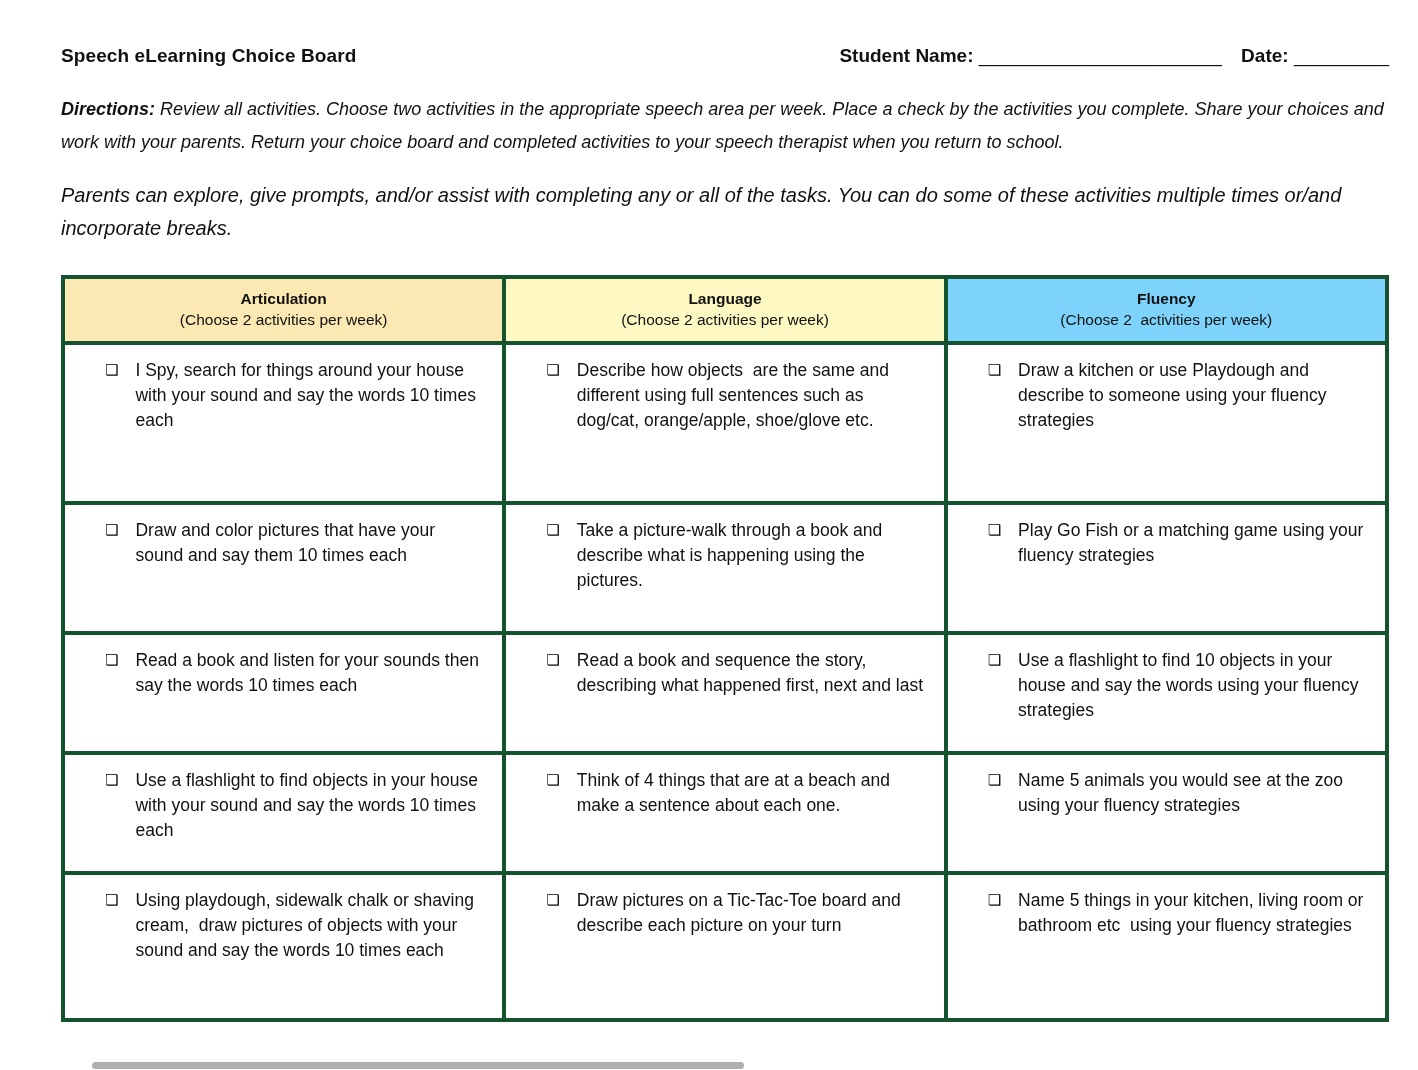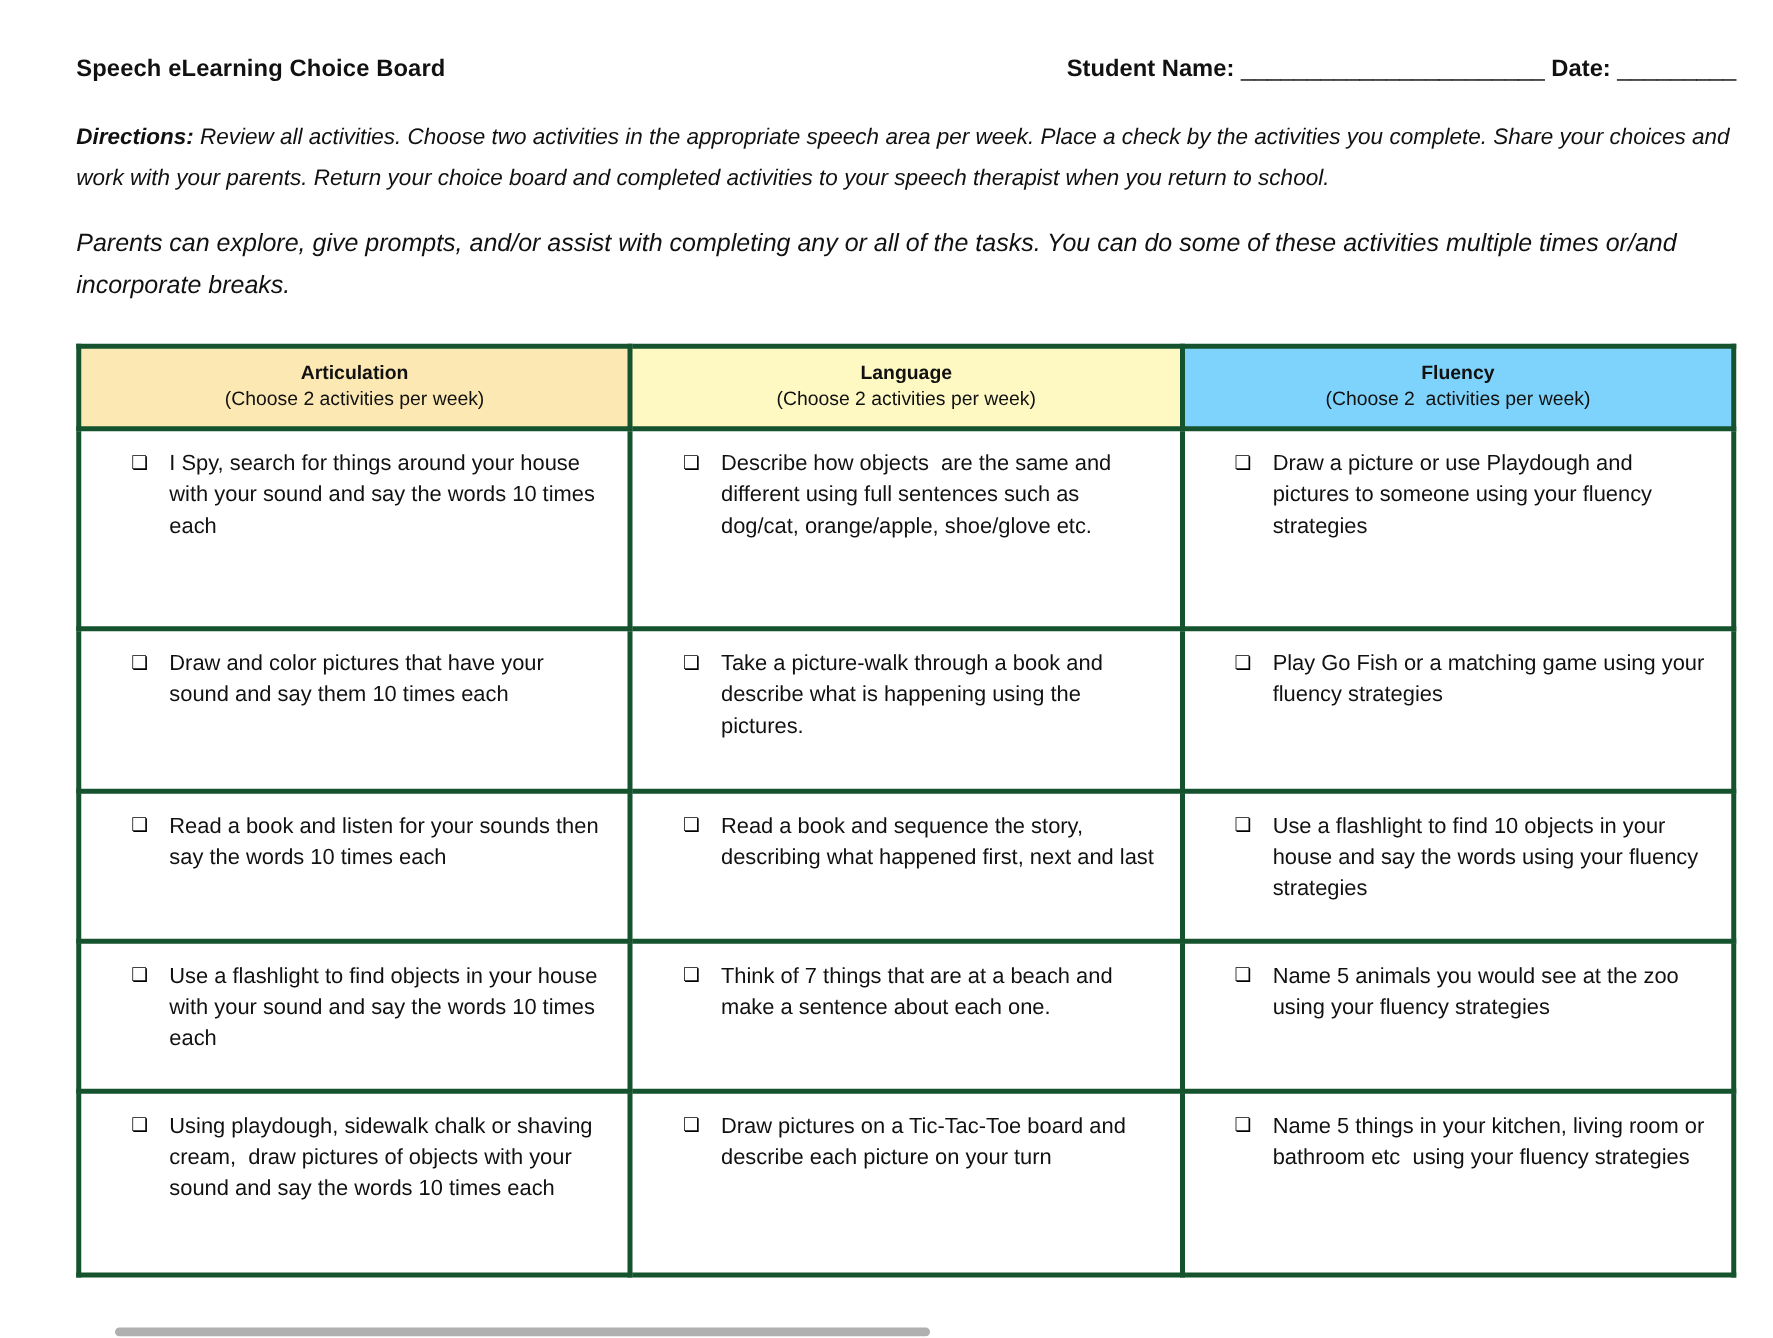--- a/index.html
+++ b/index.html
@@ -9,21 +9,21 @@
     font-family:"Liberation Sans","DejaVu Sans",sans-serif;
     -webkit-font-smoothing:antialiased;
   }
   .doc{padding:45px 35px 0 61px;width:1328px;}
 
   
   .titlebar{display:flex;justify-content:space-between;align-items:baseline;}
   .doc-title{font-size:19px;font-weight:bold;letter-spacing:.1px;}
   .name-date{font-size:19px;font-weight:bold;white-space:nowrap;}
   .name-date .blank{font-weight:normal;letter-spacing:0;}
-  .name-date .date-label{}
+  .name-date .date-label{margin-left:14px;}
 
   
   p.directions{margin:26px 0 0 0;font-size:18px;line-height:33px;font-style:italic;}
   p.directions .dir-label{font-weight:bold;}
   p.note{margin:20px 0 0 0;font-size:20px;line-height:33px;font-style:italic;}
 
   
   table#board{
     margin-top:30px;border-collapse:collapse;table-layout:fixed;
     width:1328px;border:2px solid #000;
@@ -96,21 +96,21 @@
           </td>
           <td>
             <div class="cell-inner">
               <span class="checkbox">❏</span>
               <span class="cell-text">Describe how objects  are the same and different using full sentences such as dog/cat, orange/apple, shoe/glove etc.</span>
             </div>
           </td>
           <td>
             <div class="cell-inner">
               <span class="checkbox">❏</span>
-              <span class="cell-text">Draw a picture or use Playdough and pictures to someone using your fluency strategies</span>
+              <span class="cell-text">Draw a kitchen or use Playdough and describe to someone using your fluency strategies</span>
             </div>
           </td>
         </tr>
         <tr>
           <td>
             <div class="cell-inner">
               <span class="checkbox">❏</span>
               <span class="cell-text">Draw and color pictures that have your sound and say them 10 times each</span>
             </div>
           </td>
@@ -150,21 +150,21 @@
         <tr>
           <td>
             <div class="cell-inner">
               <span class="checkbox">❏</span>
               <span class="cell-text">Use a flashlight to find objects in your house with your sound and say the words 10 times each</span>
             </div>
           </td>
           <td>
             <div class="cell-inner">
               <span class="checkbox">❏</span>
-              <span class="cell-text">Think of 7 things that are at a beach and make a sentence about each one.</span>
+              <span class="cell-text">Think of 4 things that are at a beach and make a sentence about each one.</span>
             </div>
           </td>
           <td>
             <div class="cell-inner">
               <span class="checkbox">❏</span>
               <span class="cell-text">Name 5 animals you would see at the zoo using your fluency strategies</span>
             </div>
           </td>
         </tr>
         <tr>

